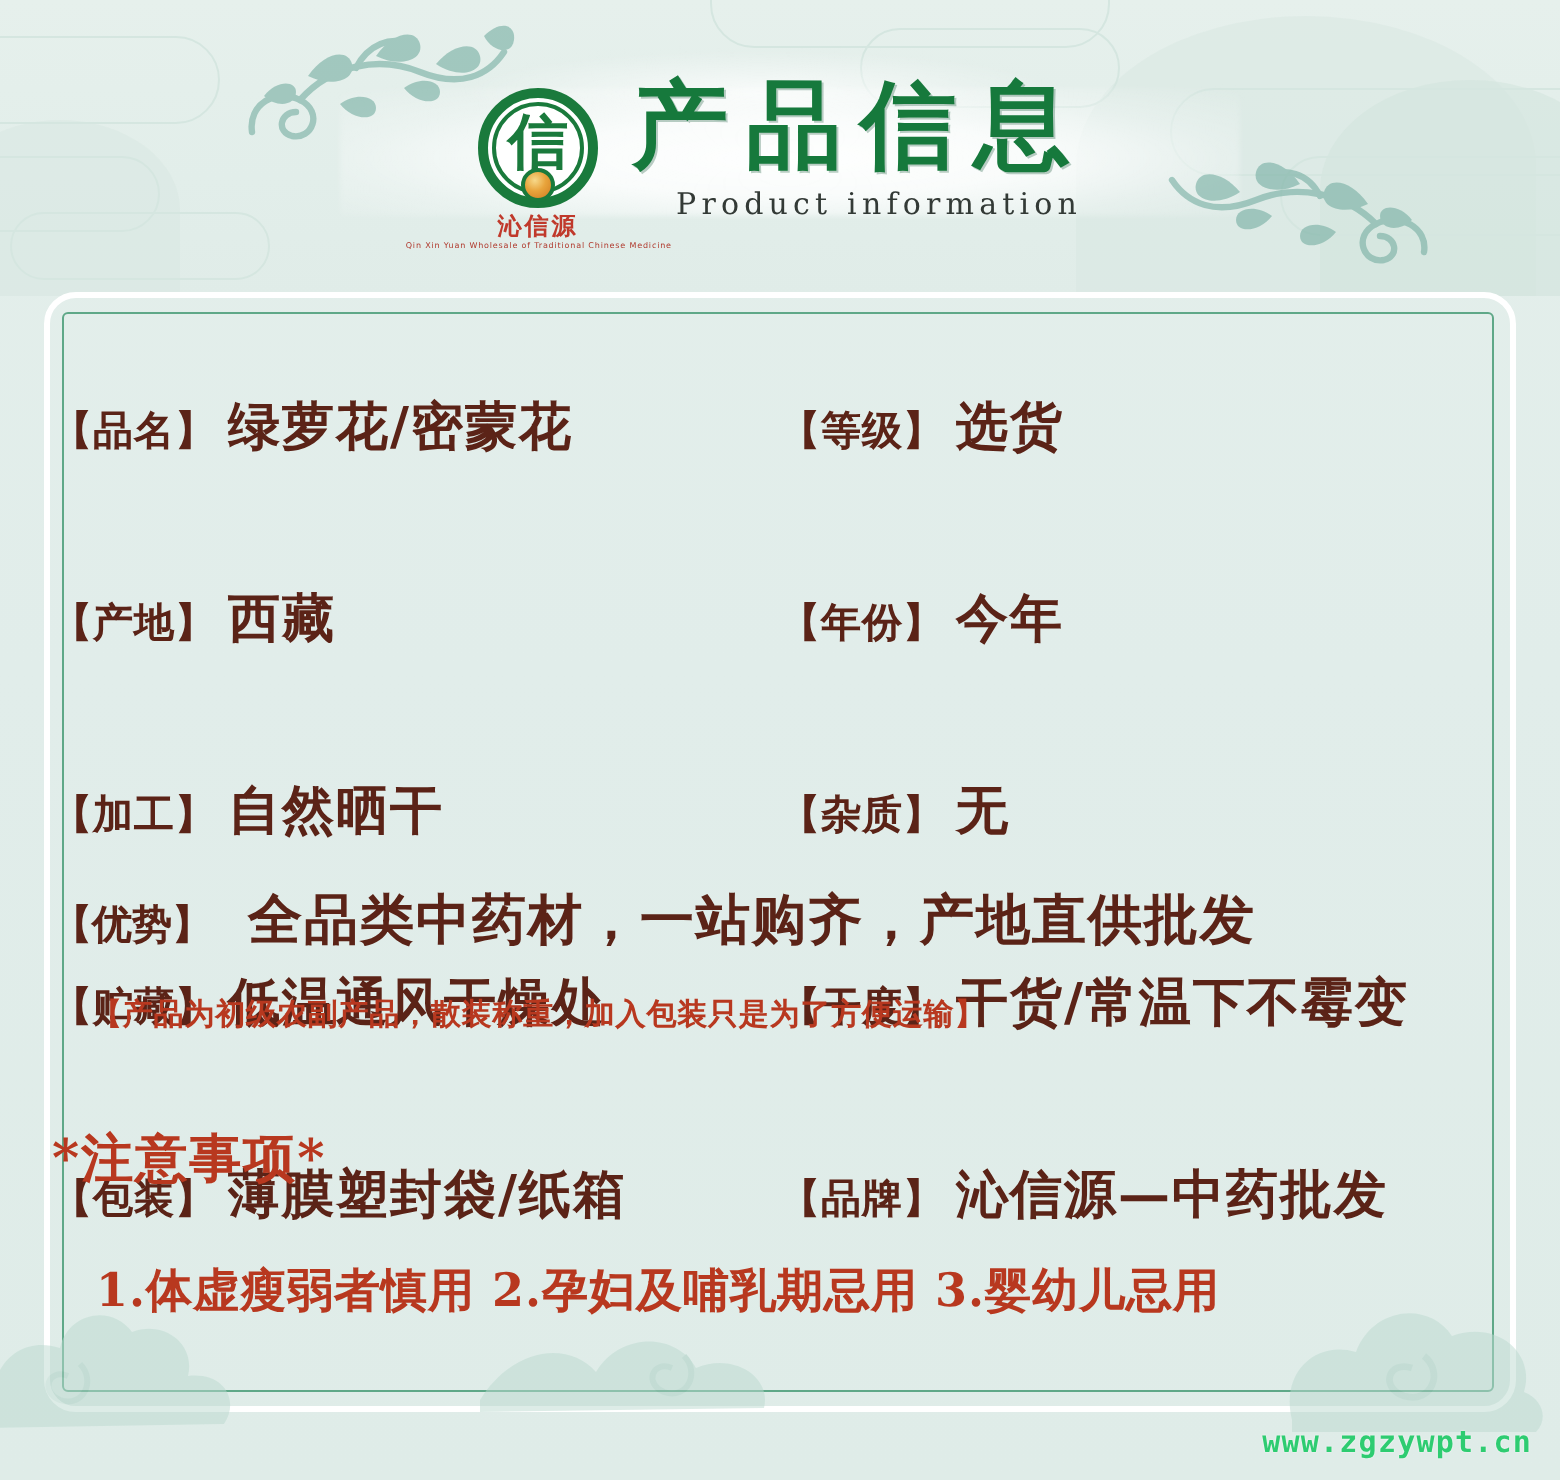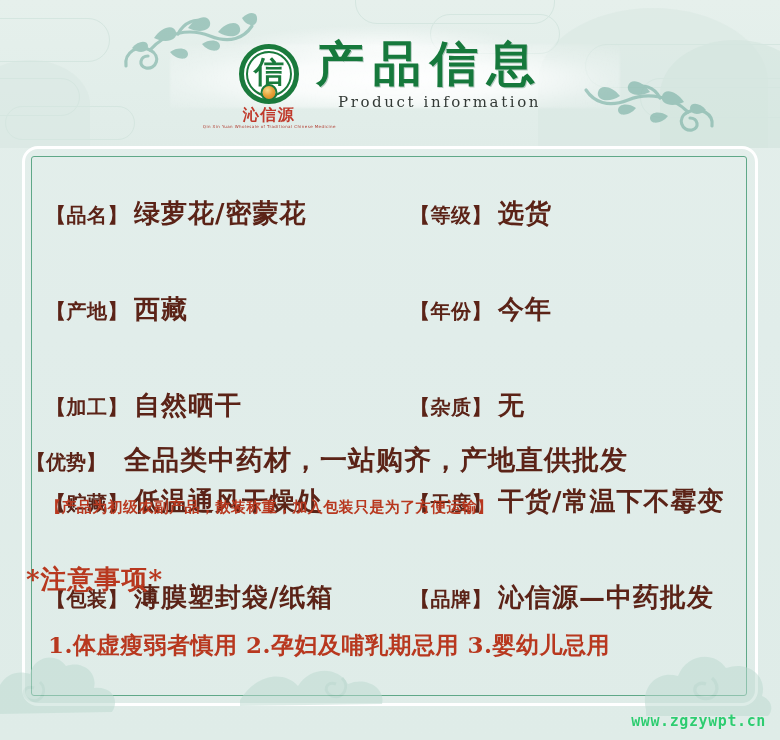--- a/index.html
+++ b/index.html
@@ -59,21 +59,21 @@
   .logo-ring2 { position:absolute; inset:7px; border-radius:50%;
                 border:2px solid #1a7a3c; }
   .logo-char { position:absolute; inset:0; display:flex; align-items:center;
                justify-content:center; font-family:"DejaVu Serif","Liberation Serif",serif;
                font-size:30px; font-weight:bold; color:#1a7a3c; line-height:1; padding-bottom:4px; }
   .logo-dot { position:absolute; left:50%; bottom:3px; transform:translateX(-50%);
               width:17px; height:17px; border-radius:50%;
               background:radial-gradient(circle at 38% 32%,#f7d98a 0%,#e8a43c 45%,#cf7a20 100%);
               border:2px solid #1a7a3c; }
   .logo-cn { margin-top:3px; font-family:"DejaVu Serif","Liberation Serif",serif;
-             font-size:16px; font-weight:bold; color:#c0392b; letter-spacing:1.5px;
+             font-size:12px; font-weight:bold; color:#c0392b; letter-spacing:1.5px;
              line-height:1; white-space:nowrap;text-align:right; }
   .logo-en { margin-top:2px; font-size:3.4px; color:#b03a2e; letter-spacing:.35px;
              white-space:nowrap; transform:scale(1.18); }
 
   
   .title-wrap { position:absolute; left:316px; top:38px; }
   .title-cn { font-family:"DejaVu Serif","Liberation Serif",serif;
               font-size:48px; font-weight:bold; color:#16793c; letter-spacing:9px;
               line-height:1.05; white-space:nowrap;
               text-shadow:1px 1px 0 rgba(10,80,45,.28);text-align:right; }
@@ -88,21 +88,21 @@
                  border:1.6px solid #5fa888; border-radius:3px; }
 
   
   .bcloud { position:absolute; opacity:.5; }
   .bc1 { left:-6px;  top:640px; }
   .bc2 { left:240px; top:648px; }
   .bc3 { left:640px; top:636px; }
 
   
   .specs { position:absolute; left:0; top:146px; width:780px; }
-  .row { position:relative; height:48px;margin-left:20px; }
+  .row { position:relative; height:48px; }
   .cell { position:absolute; white-space:nowrap;
           font-family:"DejaVu Serif","Liberation Serif",serif;
           color:#5b2317; }
   .cell .k { font-size:20px; font-weight:bold; letter-spacing:.5px; }
   .cell .v { font-size:26px; font-weight:bold; margin-left:6px; letter-spacing:1px; }
   .col-l { left:26px; }
   .col-r { left:390px; }
 
   .rowA { top:50px; }  .rowB { top:98px; }  .rowC { top:146px; }
   .rowD { top:194px; } .rowE { top:242px; }

